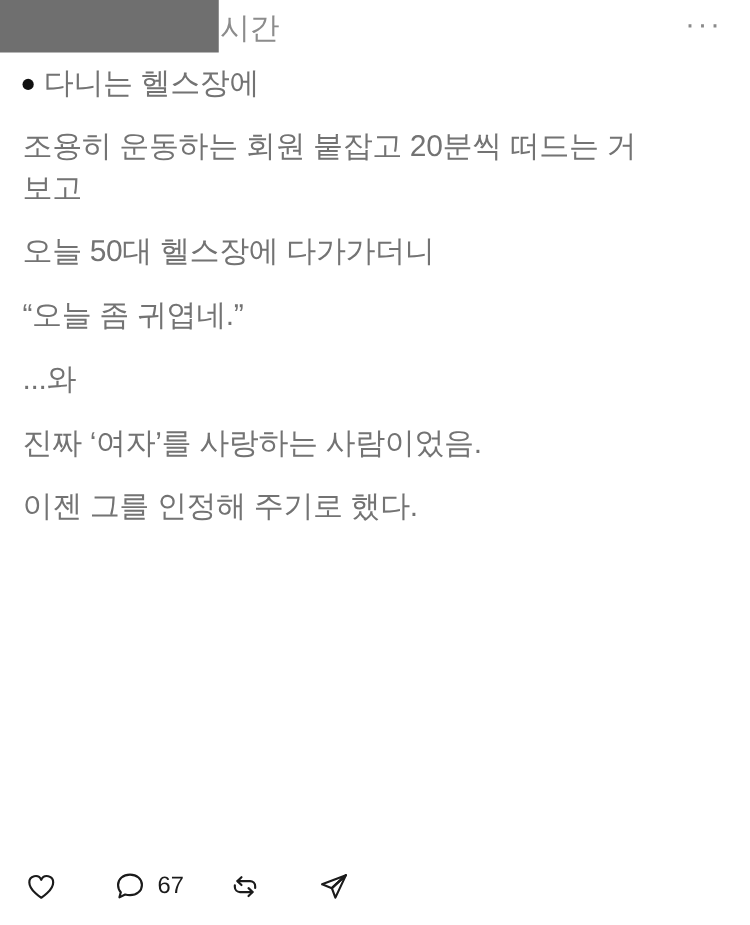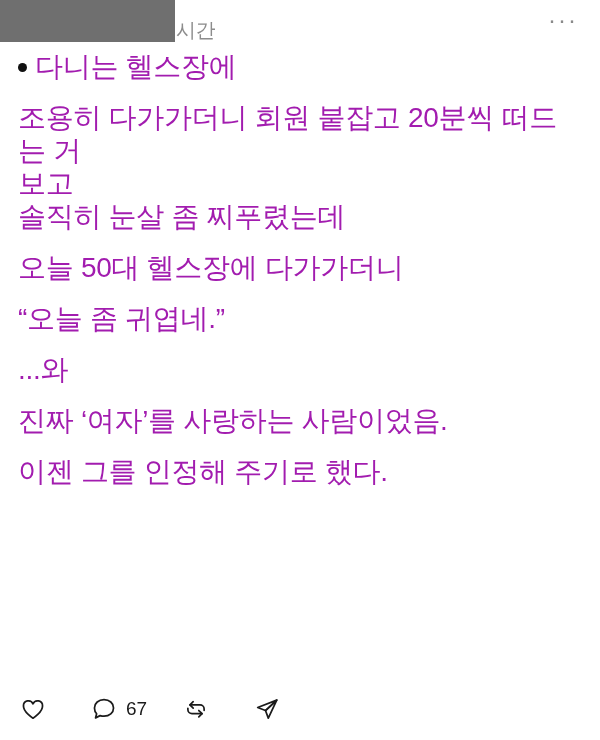--- a/index.html
+++ b/index.html
@@ -35,22 +35,22 @@
     position: absolute;
     left: 0;
     top: 0;
     width: 175px;
     height: 42px;
     background: #6f6f6f;
   }
   .header-time {
     position: absolute;
     left: 176px;
-    top: 17px;
-    font-size: 20px;
+    top: 6px;
+    font-size: 24px;
     color: #8c8c8c;
     letter-spacing: -0.5px;
   }
   .header-more {
     position: absolute;
     right: 22px;
     top: 8px;
     font-size: 24px;
     color: #8a8a8a;
     letter-spacing: 2px;
@@ -58,23 +58,23 @@
   }
 
   
   .body-text {
     position: absolute;
     top: 50px;
     left: 18px;
     width: 564px;
   }
   .line {
-    font-size: 28px;
+    font-size: 24px;
     line-height: 33px;
-    color: #a21caf;
+    color: #737373;
     letter-spacing: -0.3px;
     white-space: pre-wrap;
   }
   .line.blank {
     height: 18px;
     line-height: 18px;
   }
   .bullet-line {
     display: flex;
     align-items: flex-start;
@@ -122,23 +122,22 @@
     <div class="header-time">시간</div>
     <div class="header-more">···</div>
   </div>
 
   <div class="body-text">
     <div class="bullet-line">
       <span class="bullet-dot"></span>
       <span class="line">다니는 헬스장에</span>
     </div>
     <div class="line blank"></div>
-    <div class="line">조용히 다가가더니 회원 붙잡고 20분씩 떠드는 거</div>
+    <div class="line">조용히 운동하는 회원 붙잡고 20분씩 떠드는 거</div>
     <div class="line">보고</div>
-    <div class="line">솔직히 눈살 좀 찌푸렸는데</div>
     <div class="line blank"></div>
     <div class="line">오늘 50대 헬스장에 다가가더니</div>
     <div class="line blank"></div>
     <div class="line">“오늘 좀 귀엽네.”</div>
     <div class="line blank"></div>
     <div class="line">...와</div>
     <div class="line blank"></div>
     <div class="line">진짜 ‘여자’를 사랑하는 사람이었음.</div>
     <div class="line blank"></div>
     <div class="line">이젠 그를 인정해 주기로 했다.</div>

